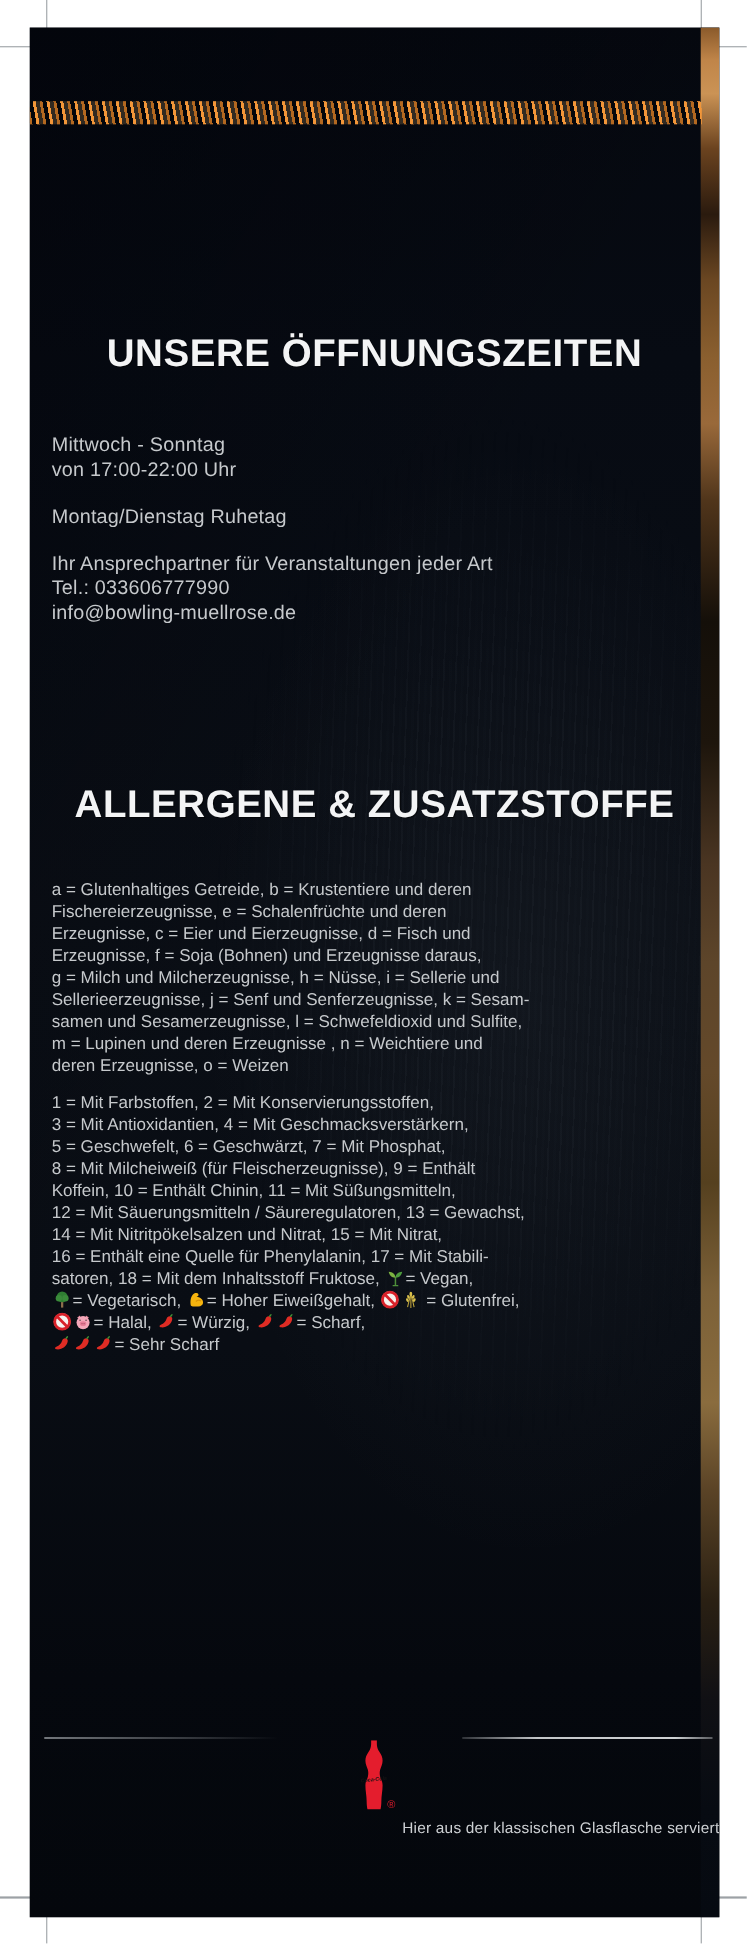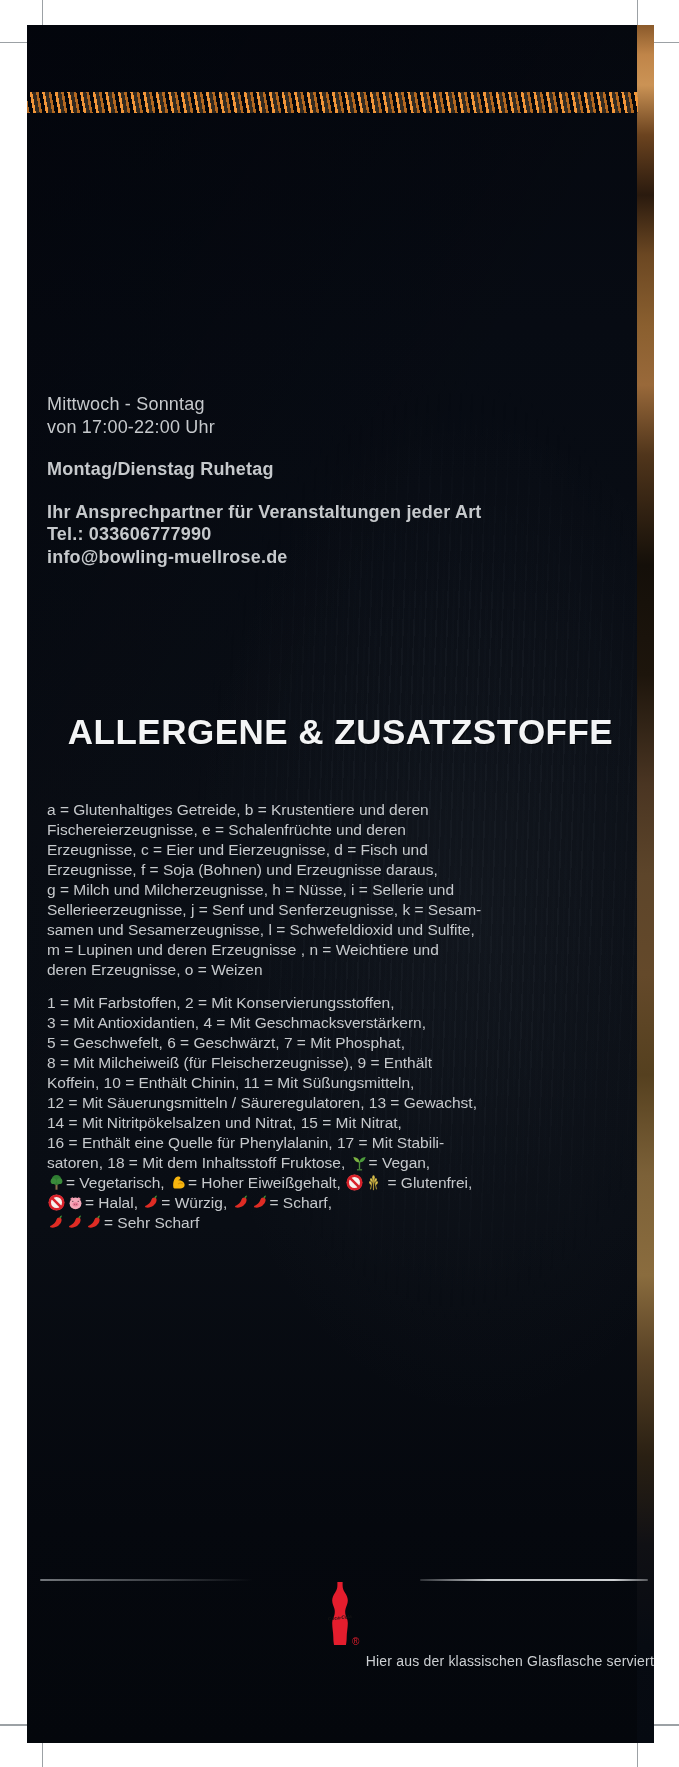--- a/index.html
+++ b/index.html
@@ -31,21 +31,21 @@
   #stitching{position:absolute;left:0;top:67px;width:611px;height:21px;
         background:repeating-linear-gradient(80deg,#ef8b2b 0 2.6px,rgba(0,0,0,0) 2.6px 6.2px);}
   #stitching:after{content:"";position:absolute;inset:0;
         background:repeating-linear-gradient(80deg,rgba(0,0,0,0.25) 0 6.2px,rgba(255,200,120,0.18) 6.2px 12.4px);}
   
   .deco-title{position:absolute;left:0;width:100%;text-align:center;
         font-weight:700;font-size:35px;letter-spacing:0.5px;color:#f3f4f5;
         text-shadow:1px 1px 0 rgba(0,0,0,0.55);white-space:nowrap;}
   .bodyblock{position:absolute;left:20px;right:20px;color:#c6c9cc;}
   #hours{top:368px;font-size:18px;line-height:22.5px;letter-spacing:0.2px;}
-  #hours .group + .group{margin-top:20px;font-weight:bold;}
+  #hours .group + .group{margin-top:20px;}
   #letter-codes{top:775px;font-size:15.5px;line-height:20px;}
   #number-codes{top:968px;font-size:15.5px;line-height:20px;}
   .tline{white-space:nowrap;}
   svg.icon{width:17px;height:17px;vertical-align:-3px;margin:0 1px;}
   
   .shelf-line{position:absolute;height:2px;border-radius:1px;}
   #shelf-left{left:13px;top:1554px;width:213px;
         background:linear-gradient(90deg,rgba(205,210,214,0.55),rgba(205,210,214,0.25) 60%,rgba(205,210,214,0));}
   #shelf-right{left:393px;top:1554px;width:228px;
         background:linear-gradient(90deg,rgba(215,219,222,0.2),rgba(228,231,233,0.85) 30%,rgba(228,231,233,0.9) 85%,rgba(228,231,233,0.35));}
@@ -70,20 +70,21 @@
   <div class="crop" style="left:649px;top:1724px;width:30px;height:1.5px;"></div>
 
   <div id="card">
     <div class="wood-streaks"></div>
     <div class="glow"></div>
     <div class="vignette"></div>
     <div id="photo-strip"></div>
 
     <div id="stitching"></div>
 
+    <div class="deco-title" id="title-hours" style="top:277px;">UNSERE ÖFFNUNGSZEITEN</div>
     <div class="bodyblock" id="hours">
         <div class="group">
           <div class="tline">Mittwoch - Sonntag</div>
           <div class="tline">von 17:00-22:00 Uhr</div>
         </div>
         <div class="group">
           <div class="tline">Montag/Dienstag Ruhetag</div>
         </div>
         <div class="group">
           <div class="tline">Ihr Ansprechpartner für Veranstaltungen jeder Art</div>

